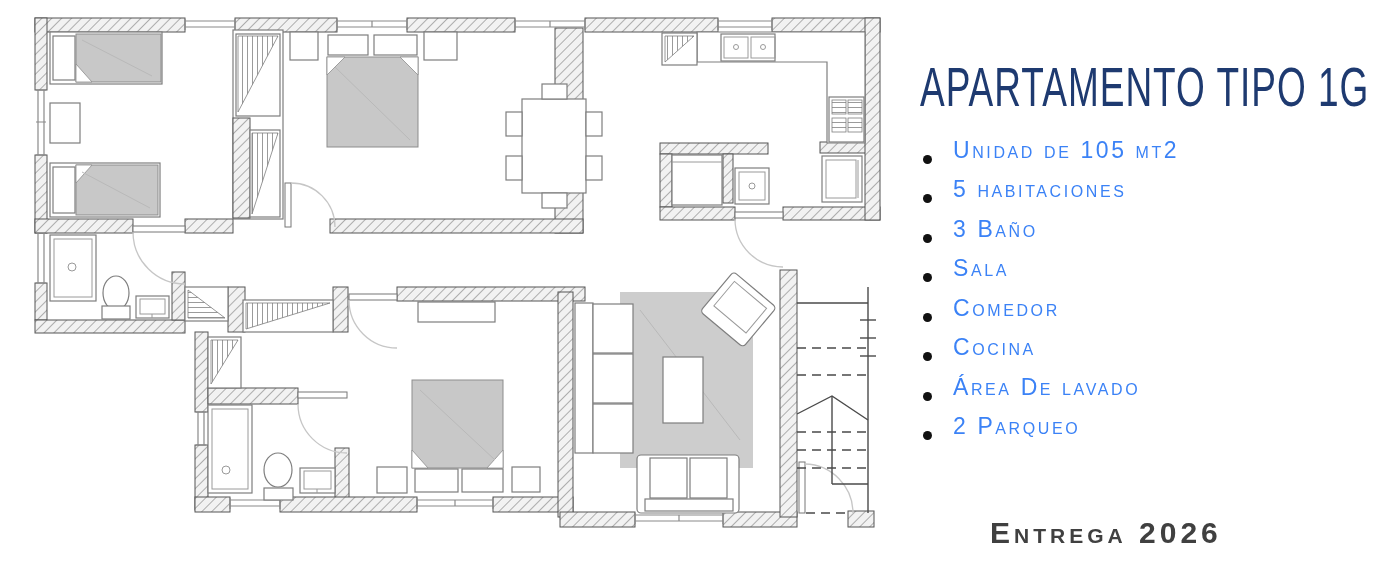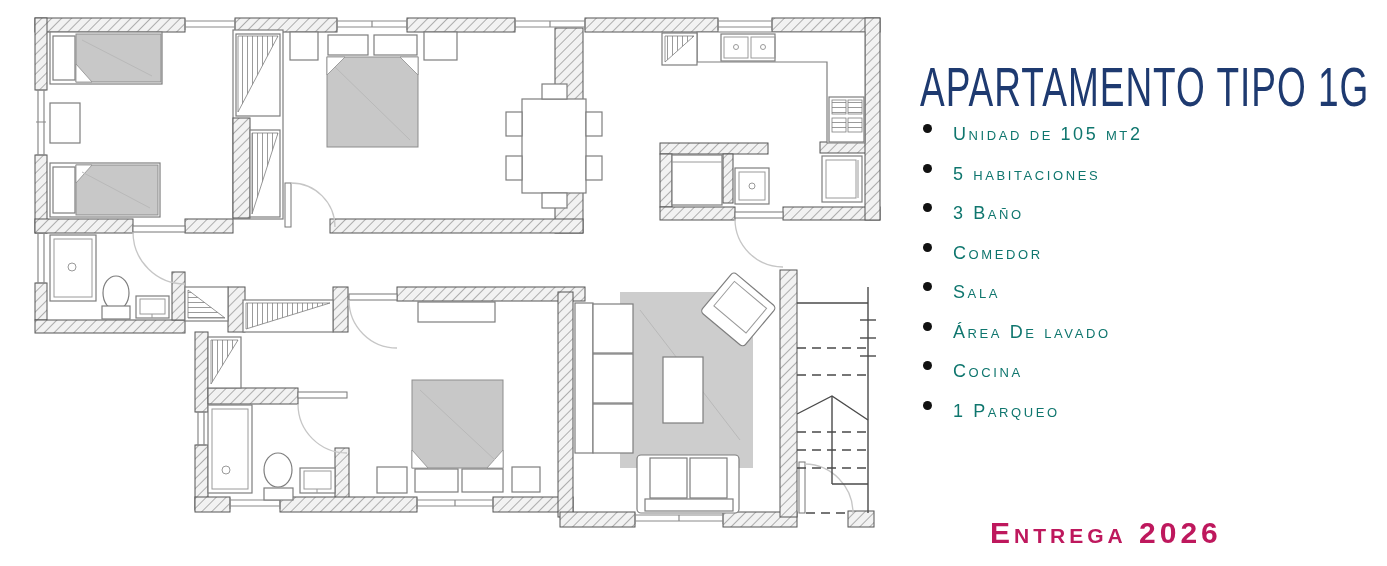--- a/index.html
+++ b/index.html
@@ -21,25 +21,25 @@
   .lnd{stroke:#4a4a4a;stroke-width:1.4;fill:none;stroke-dasharray:9 6;}
   .fold{fill:#fff;stroke:#8d8d8d;stroke-width:0.8;}
   .diag{stroke:#b9b9b9;stroke-width:1;}
 
   
   .panel{position:absolute;left:915px;top:16px;width:470px;height:410px;}
   .title{position:absolute;left:5px;top:40px;margin:0;color:#1e3a70;font-size:37px;
          font-weight:400;letter-spacing:1px;text-transform:uppercase;white-space:nowrap;
          transform:scaleY(1.5);transform-origin:0 0;}
   .features{position:absolute;left:8px;top:108px;margin:0;padding:0;list-style:none;}
-  .features li{display:flex;align-items:flex-start;height:39.5px;font-size:18px;
-         font-variant:small-caps;letter-spacing:2.6px;color:#0f766e;white-space:nowrap;}
+  .features li{display:flex;align-items:flex-end;height:39.5px;font-size:23px;
+         font-variant:small-caps;letter-spacing:2.6px;color:#3b82f6;white-space:nowrap;}
   .dot{width:9px;height:9px;border-radius:50%;background:#111;margin-right:21px;flex:none;}
   .delivery{position:absolute;left:75px;top:500px;font-size:30px;font-weight:700;
-         color:#be185d;font-variant:small-caps;letter-spacing:4px;white-space:nowrap;}
+         color:#404040;font-variant:small-caps;letter-spacing:4px;white-space:nowrap;}
 </style>
 </head>
 <body>
 
 <div class="stage">
 
   <svg class="plan" width="905" height="566" viewBox="0 0 905 566" aria-label="Apartment type 1G architectural floor plan">
     <defs>
       <pattern id="hatch" width="7" height="7" patternUnits="userSpaceOnUse" patternTransform="rotate(45)">
         <rect width="7" height="7" fill="#f2f2f2"></rect>
@@ -326,35 +326,35 @@
       <li>
           <span class="dot"></span>
           <span>5 habitaciones</span>
         </li>
       <li>
           <span class="dot"></span>
           <span>3 Baño</span>
         </li>
       <li>
           <span class="dot"></span>
+          <span>Sala</span>
+        </li>
+      <li>
+          <span class="dot"></span>
           <span>Comedor</span>
         </li>
       <li>
           <span class="dot"></span>
-          <span>Sala</span>
+          <span>Cocina</span>
         </li>
       <li>
           <span class="dot"></span>
           <span>Área De lavado</span>
         </li>
       <li>
           <span class="dot"></span>
-          <span>Cocina</span>
-        </li>
-      <li>
-          <span class="dot"></span>
-          <span>1 Parqueo</span>
+          <span>2 Parqueo</span>
         </li>
     </ul>
 
     <div class="delivery">Entrega 2026</div>
   </div>
 </div>
 
 </body></html>

